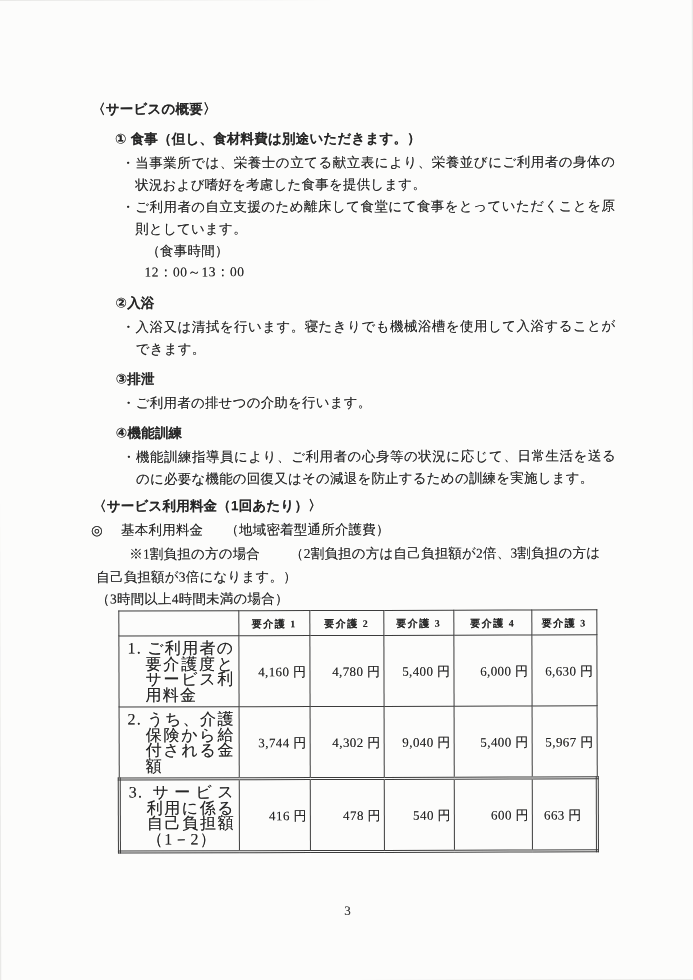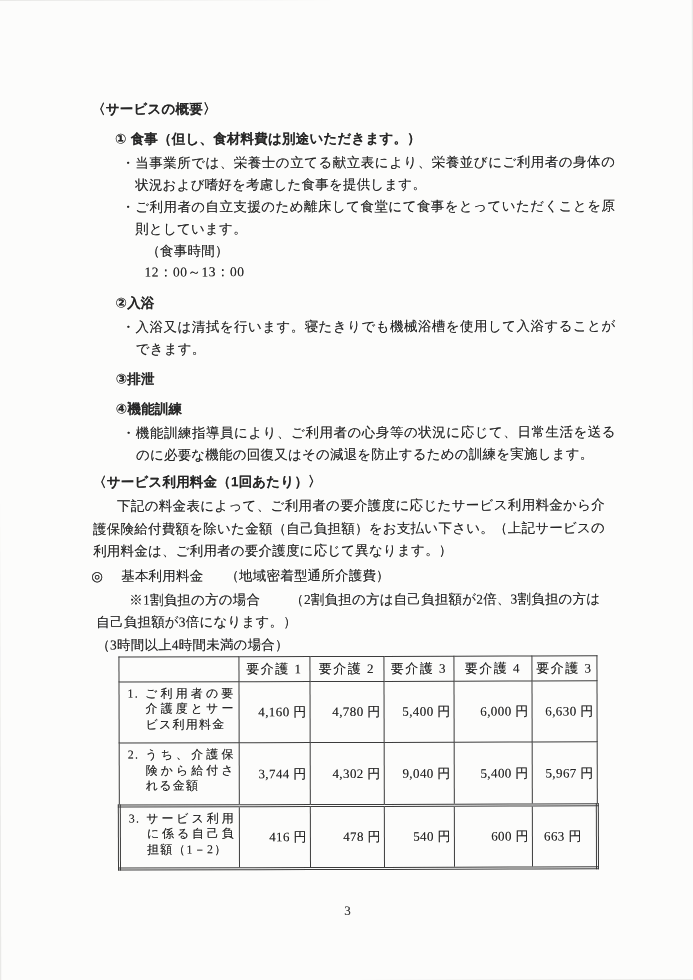--- a/index.html
+++ b/index.html
@@ -48,31 +48,31 @@
   table.fee-table{
     border-collapse:collapse;
     table-layout:fixed;
     margin-left:117px;
     width:478px;
     font-size:12.5px;
   }
   .fee-table th,.fee-table td{border:1px solid #3c3c3c;padding:0;}
   .fee-table thead th{
     height:24px;
-    font-weight:normal;
+    font-weight:bold;
     text-align:center;
     letter-spacing:1.5px;
-    font-size:13px;
+    font-size:10px;
   }
   .fee-table td.rl{
-    padding:4px 4px 10px 26px;
+    padding:4px 4px 4px 26px;
     text-indent:-18px;
     line-height:15.5px;
     letter-spacing:1.2px;
-    font-size:12px;
+    font-size:16px;
     text-align:justify;
   }
   .fee-table td.v{
     text-align:right;
     padding-right:3px;
     font-size:13px;
     letter-spacing:.4px;
   }
   .fee-table tbody tr{height:48px;}
   .fee-table tr.emph td{border-top:3px double #3c3c3c;border-bottom:3px double #3c3c3c;margin-top:6px;}
@@ -106,34 +106,33 @@
   <section>
     <div class="item-title" style="margin-top:9px">②入浴</div>
     <ul class="bullets">
       <li><span class="bm">・</span><span>入浴又は清拭を行います。寝たきりでも機械浴槽を使用して入浴することができます。</span></li>
     </ul>
   </section>
 
   <section>
     <div class="item-title">③排泄</div>
     <ul class="bullets">
-      <li><span class="bm">・</span></li>
+      <li><span class="bm">・</span><span>ご利用者の排せつの介助を行います。</span></li>
     </ul>
   </section>
 
   <section>
     <div class="item-title">④機能訓練</div>
     <ul class="bullets">
       <li><span class="bm">・</span><span>機能訓練指導員により、ご利用者の心身等の状況に応じて、日常生活を送るのに必要な機能の回復又はその減退を防止するための訓練を実施します。</span></li>
     </ul>
   </section>
 
   <h2 class="sec-head fees-head">〈サービス利用料金（1回あたり）〉</h2>
 
-  <p class="fee-intro">下記の料金表によって、ご利用者の要介護度に応じたサービス利用料金から介護保険給付費額を除いた金額（自己負担額）をお支払い下さい。（上記サービスの利用料金は、ご利用者の要介護度に応じて異なります。）</p>
 
   <div class="basic-line">
     <span>◎</span><span class="lbl">基本利用料金</span><span class="par">（地域密着型通所介護費）</span>
   </div>
 
   <p class="burden-note">
     <span>※1割負担の方の場合</span><span class="notegap"></span><span>（2割負担の方は自己負担額が2倍、3割負担の方は自己負担額が3倍になります。）</span>
   </p>
 
   <div class="tbl-caption">（3時間以上4時間未満の場合）</div>

